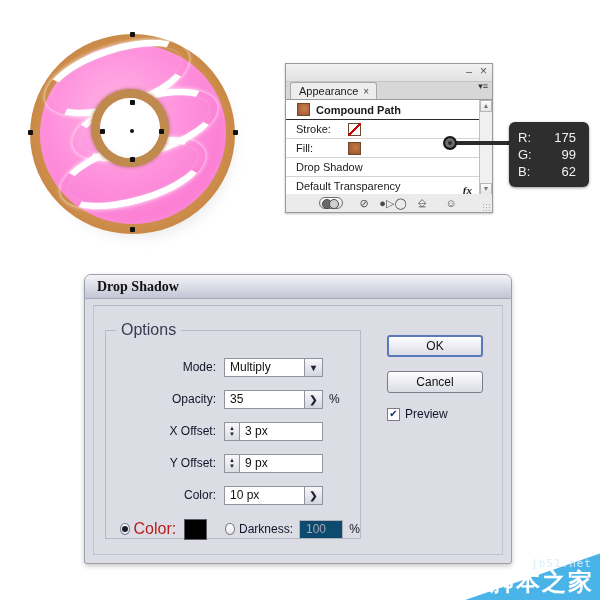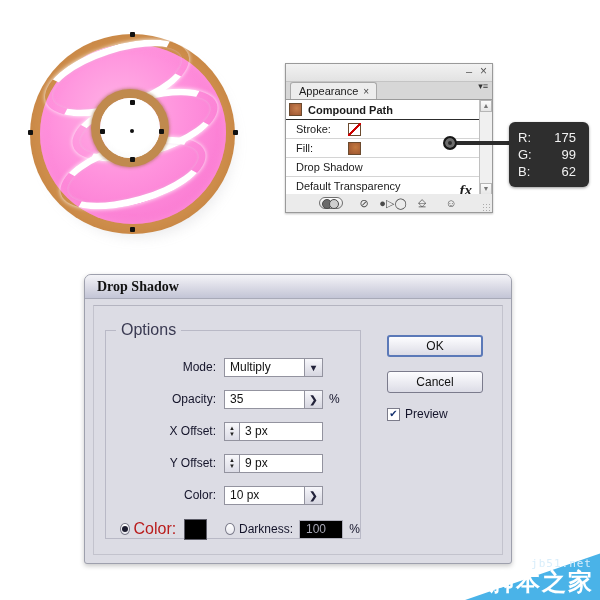--- a/index.html
+++ b/index.html
@@ -98,36 +98,36 @@
   .panel-menu i { display:block; font-style:normal; }
   .panel-body {
     position:relative; height:95px; background:#ffffff;
     border-top:1px solid #9a9a9a;
   }
   .appr-row {
     position:relative; height:19px; padding-left:10px;
     border-bottom:1px solid #d4d4d4;
     display:flex; align-items:center; font-size:11px;
   }
-  .appr-row.head { font-weight:bold; padding-left:3px; border-bottom:1px solid #2c2c2c; height:20px; }
+  .appr-row.head { font-weight:bold; padding-left:11px; border-bottom:1px solid #2c2c2c; height:20px; }
   .thumb-sq {
     width:13px; height:13px; margin-right:6px;
     border:1px solid #6b4a2e; background:#af633e;
     background-image: radial-gradient(circle at 60% 40%, #c9804f, #9b5430);
   }
   .row-label { width:52px; display:inline-block; }
   .sw {
     width:13px; height:13px; border:1px solid #6b4a2e; position:relative; background:#fff;
   }
   .sw.fill { background:#af633e; background-image: radial-gradient(circle at 60% 40%, #c4793f, #9a5330); }
   .sw.stroke::after {
     content:''; position:absolute; left:-1px; top:-1px; right:-1px; bottom:-1px;
     background: linear-gradient(to bottom right, transparent 44%, #cc0000 44%, #cc0000 56%, transparent 56%);
   }
-  .fx-mark { position:absolute; right:20px; font-style:italic; font-family:"Liberation Serif", serif; font-size:15px; font-weight:bold;margin-top:46px; }
+  .fx-mark { position:absolute; right:20px; font-style:italic; font-family:"Liberation Serif", serif; font-size:11px; font-weight:bold;margin-top:46px; }
   .panel-scroll {
     position:absolute; right:0; top:0; width:13px; height:95px;
     background:#f0f0f0; border-left:1px solid #c0c0c0;
   }
   .sb-arrow {
     position:absolute; left:0; width:12px; height:12px;
     background:linear-gradient(#fbfbfb,#e6e6e6); border:1px solid #b6b6b6;
     font-size:7px; text-align:center; line-height:10px; color:#777;
   }
   .sb-arrow.up { top:0; } .sb-arrow.down { bottom:0; }
@@ -223,21 +223,21 @@
   .swatch-black {
     width:30px; height:21px; background:#000; border:1px solid #5b5b66;
   }
   .radio {
     width:12px; height:12px; border-radius:50%;
     border:1px solid #7b7b8a; background:linear-gradient(#fff,#e8e8ef);
     display:inline-flex; align-items:center; justify-content:center; margin-right:4px;
   }
   .radio.on::after { content:''; width:6px; height:6px; border-radius:50%; background:#1b1b2e; }
   .disabled-box {
-    height:19px; width:56px; background:#000000; border:1px solid #b0b0bc;
+    height:19px; width:56px; background:#0c4a6e; border:1px solid #b0b0bc;
     font-size:12px; color:#a6a6b4; display:flex; align-items:center; padding-left:6px;
   }
   .rightcol { position:absolute; right:28px; top:36px; width:96px; }
   .dlg-btn {
     width:96px; height:22px; margin-bottom:14px;
     border:1px solid #7b7b8c; border-radius:3px;
     background:linear-gradient(#fdfdff,#dcdce6);
     font-size:12px; color:#111; display:flex; align-items:center; justify-content:center;
   }
   .dlg-btn.primary { border:2px solid #5b79b8; }

